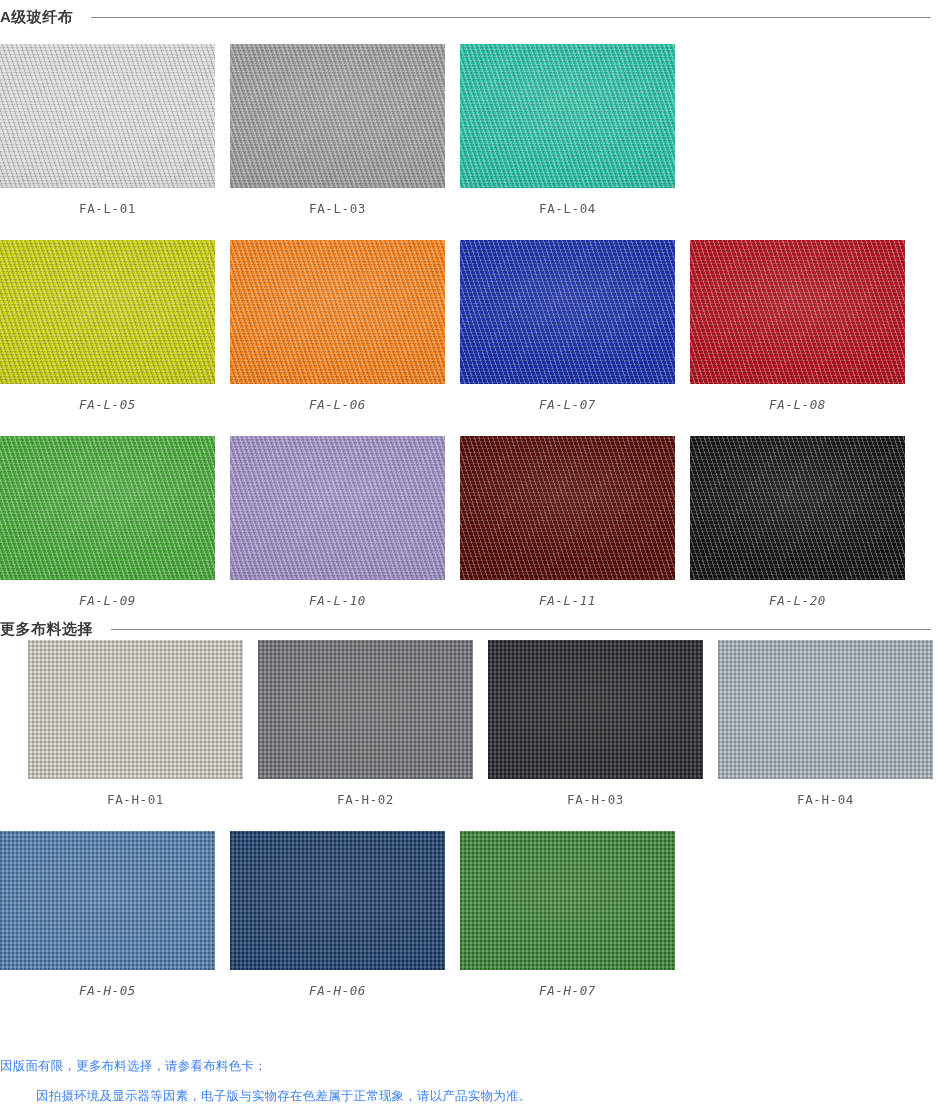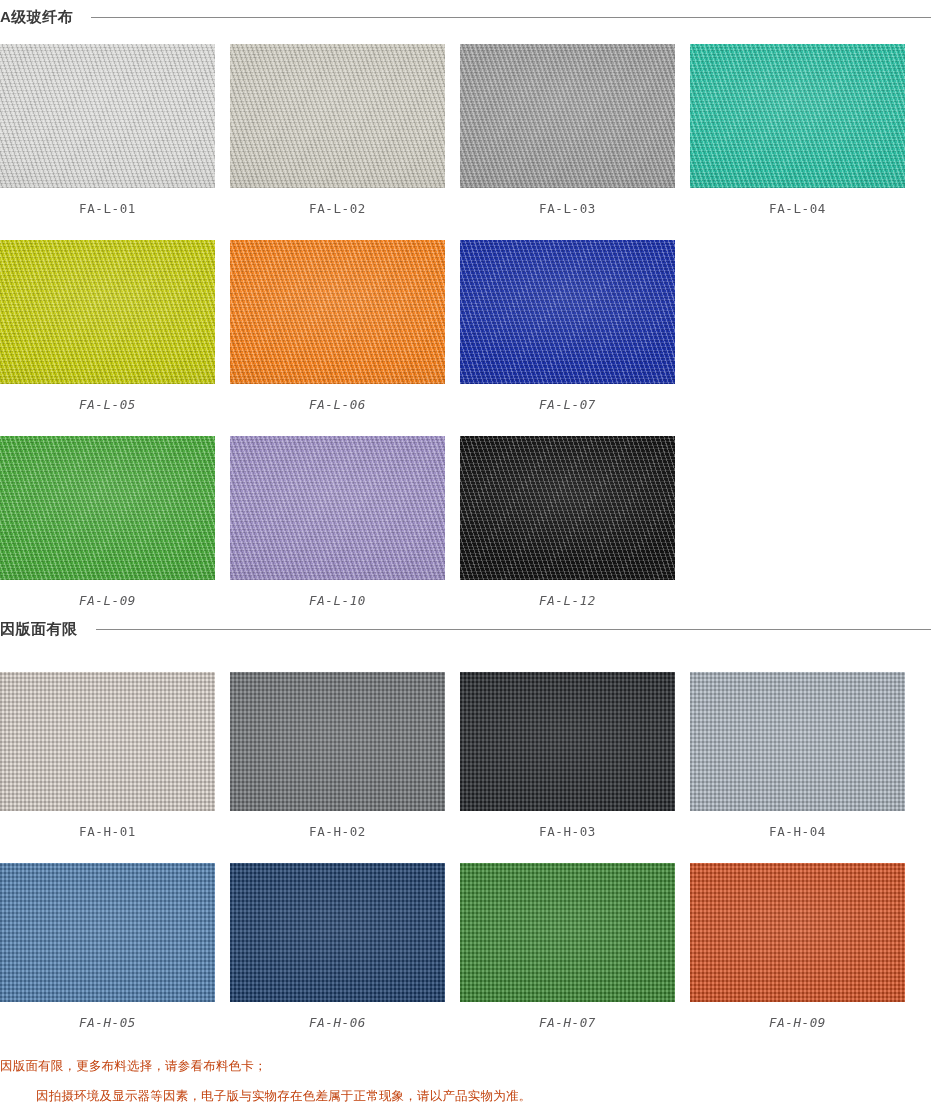--- a/index.html
+++ b/index.html
@@ -150,21 +150,21 @@
   .footer {
     position: absolute;
     left: 0;
     bottom: 14px;
     width: 937px;
   }
   .footer p {
     margin: 12px 0 9px 0;
     font-size: 12.5px;
     line-height: 18px;
-    color: #c2410c;
+    color: #3b82f6;
     letter-spacing: 0.2px;
   }
   .footer p:last-child { margin-bottom: 0; padding-left: 36px; }
 
   
   .block-a { position: absolute; left: 0; top: 6px; width: 937px; }
   .block-b { position: absolute; left: 0; top: 618px; width: 937px; }
 </style>
 </head>
 <body>
@@ -180,27 +180,20 @@
 
     <div class="grid" style="margin-top:16px;">
       <div class="cell">
         <div class="swatch" style="background-color: rgb(217, 217, 215);">
           <div class="weave"></div>
           <div class="sheen"></div>
         </div>
         <span class="swatch-label">FA-L-01</span>
       </div>
       <div class="cell">
-        <div class="swatch" style="background-color: rgb(205, 202, 191);">
-          <div class="weave"></div>
-          <div class="sheen"></div>
-        </div>
-        <span class="swatch-label">FA-L-02</span>
-      </div>
-      <div class="cell">
         <div class="swatch" style="background-color: rgb(157, 157, 157);">
           <div class="weave"></div>
           <div class="sheen"></div>
         </div>
         <span class="swatch-label">FA-L-03</span>
       </div>
       <div class="cell">
         <div class="swatch" style="background-color: rgb(46, 191, 163);">
           <div class="weave"></div>
           <div class="sheen"></div>
@@ -224,56 +217,70 @@
         </div>
         <span class="swatch-label">FA-L-06</span>
       </div>
       <div class="cell">
         <div class="swatch" style="background-color: rgb(28, 49, 168);">
           <div class="weave"></div>
           <div class="sheen"></div>
         </div>
         <span class="swatch-label">FA-L-07</span>
       </div>
+      <div class="cell">
+        <div class="swatch" style="background-color: rgb(177, 20, 32);">
+          <div class="weave"></div>
+          <div class="sheen"></div>
+        </div>
+        <span class="swatch-label">FA-L-08</span>
+      </div>
     </div>
 
     <div class="grid row-gap-std">
       <div class="cell">
         <div class="swatch" style="background-color: rgb(74, 169, 60);">
           <div class="weave"></div>
           <div class="sheen"></div>
         </div>
         <span class="swatch-label">FA-L-09</span>
       </div>
       <div class="cell">
         <div class="swatch" style="background-color: rgb(157, 143, 196);">
           <div class="weave"></div>
           <div class="sheen"></div>
         </div>
         <span class="swatch-label">FA-L-10</span>
       </div>
       <div class="cell">
+        <div class="swatch" style="background-color: rgb(86, 12, 8);">
+          <div class="weave"></div>
+          <div class="sheen"></div>
+        </div>
+        <span class="swatch-label">FA-L-11</span>
+      </div>
+      <div class="cell">
         <div class="swatch" style="background-color: rgb(20, 20, 20);">
           <div class="weave"></div>
           <div class="sheen"></div>
         </div>
-        <span class="swatch-label">FA-L-12</span>
+        <span class="swatch-label">FA-L-20</span>
       </div>
     </div>
 
   </div>
 
   <div class="block-b">
 
     <div class="section-head">
-      <span class="title">因版面有限</span>
+      <span class="title">更多布料选择</span>
       <span class="rule"></span>
     </div>
 
-    <div class="grid" style="margin-top:32px;">
+    <div class="grid" style="padding-left:28px;">
       <div class="cell">
         <div class="swatch acoustic" style="background-color: rgb(222, 214, 207);">
           <div class="weave"></div>
           <div class="sheen"></div>
         </div>
         <span class="swatch-label">FA-H-01</span>
       </div>
       <div class="cell">
         <div class="swatch acoustic" style="background-color: rgb(117, 121, 124);">
           <div class="weave"></div>
@@ -311,27 +318,20 @@
           <div class="sheen"></div>
         </div>
         <span class="swatch-label">FA-H-06</span>
       </div>
       <div class="cell">
         <div class="swatch acoustic" style="background-color: rgb(61, 140, 52);">
           <div class="weave"></div>
           <div class="sheen"></div>
         </div>
         <span class="swatch-label">FA-H-07</span>
-      </div>
-      <div class="cell">
-        <div class="swatch acoustic" style="background-color: rgb(221, 83, 35);">
-          <div class="weave"></div>
-          <div class="sheen"></div>
-        </div>
-        <span class="swatch-label">FA-H-09</span>
       </div>
     </div>
 
   </div>
 
   <div class="footer">
     <p>因版面有限，更多布料选择，请参看布料色卡；</p>
     <p>因拍摄环境及显示器等因素，电子版与实物存在色差属于正常现象，请以产品实物为准。</p>
   </div>
 

